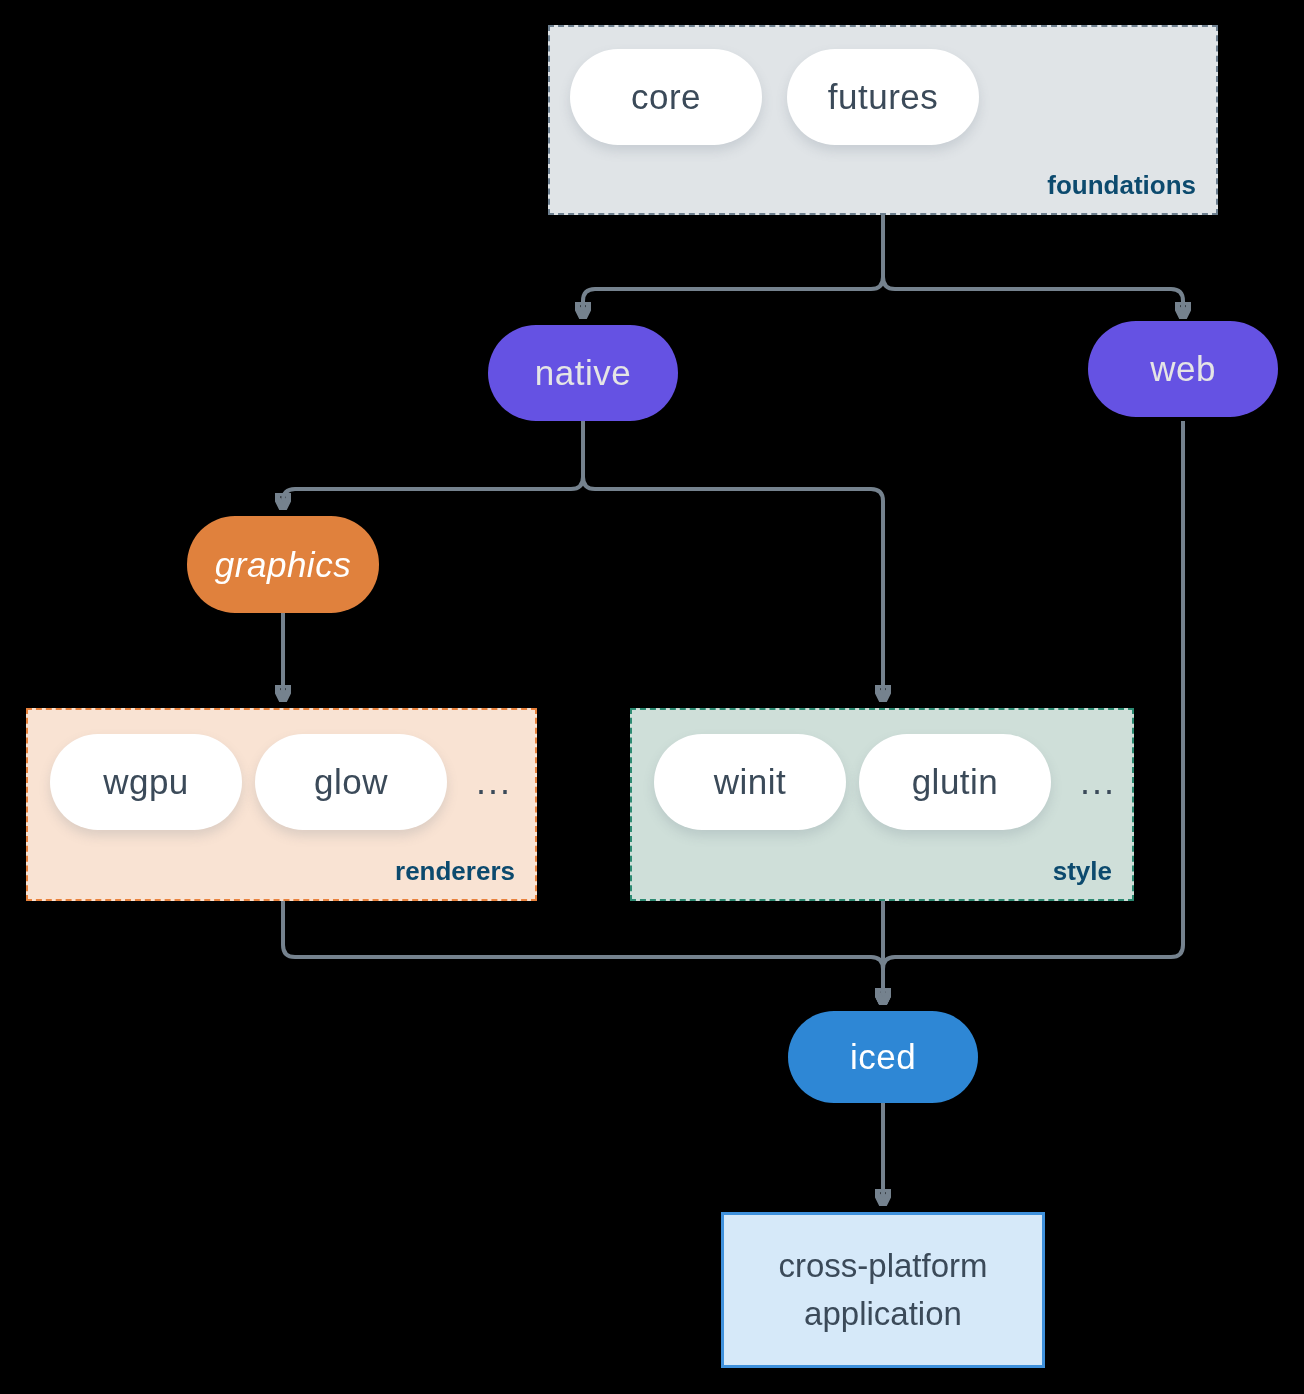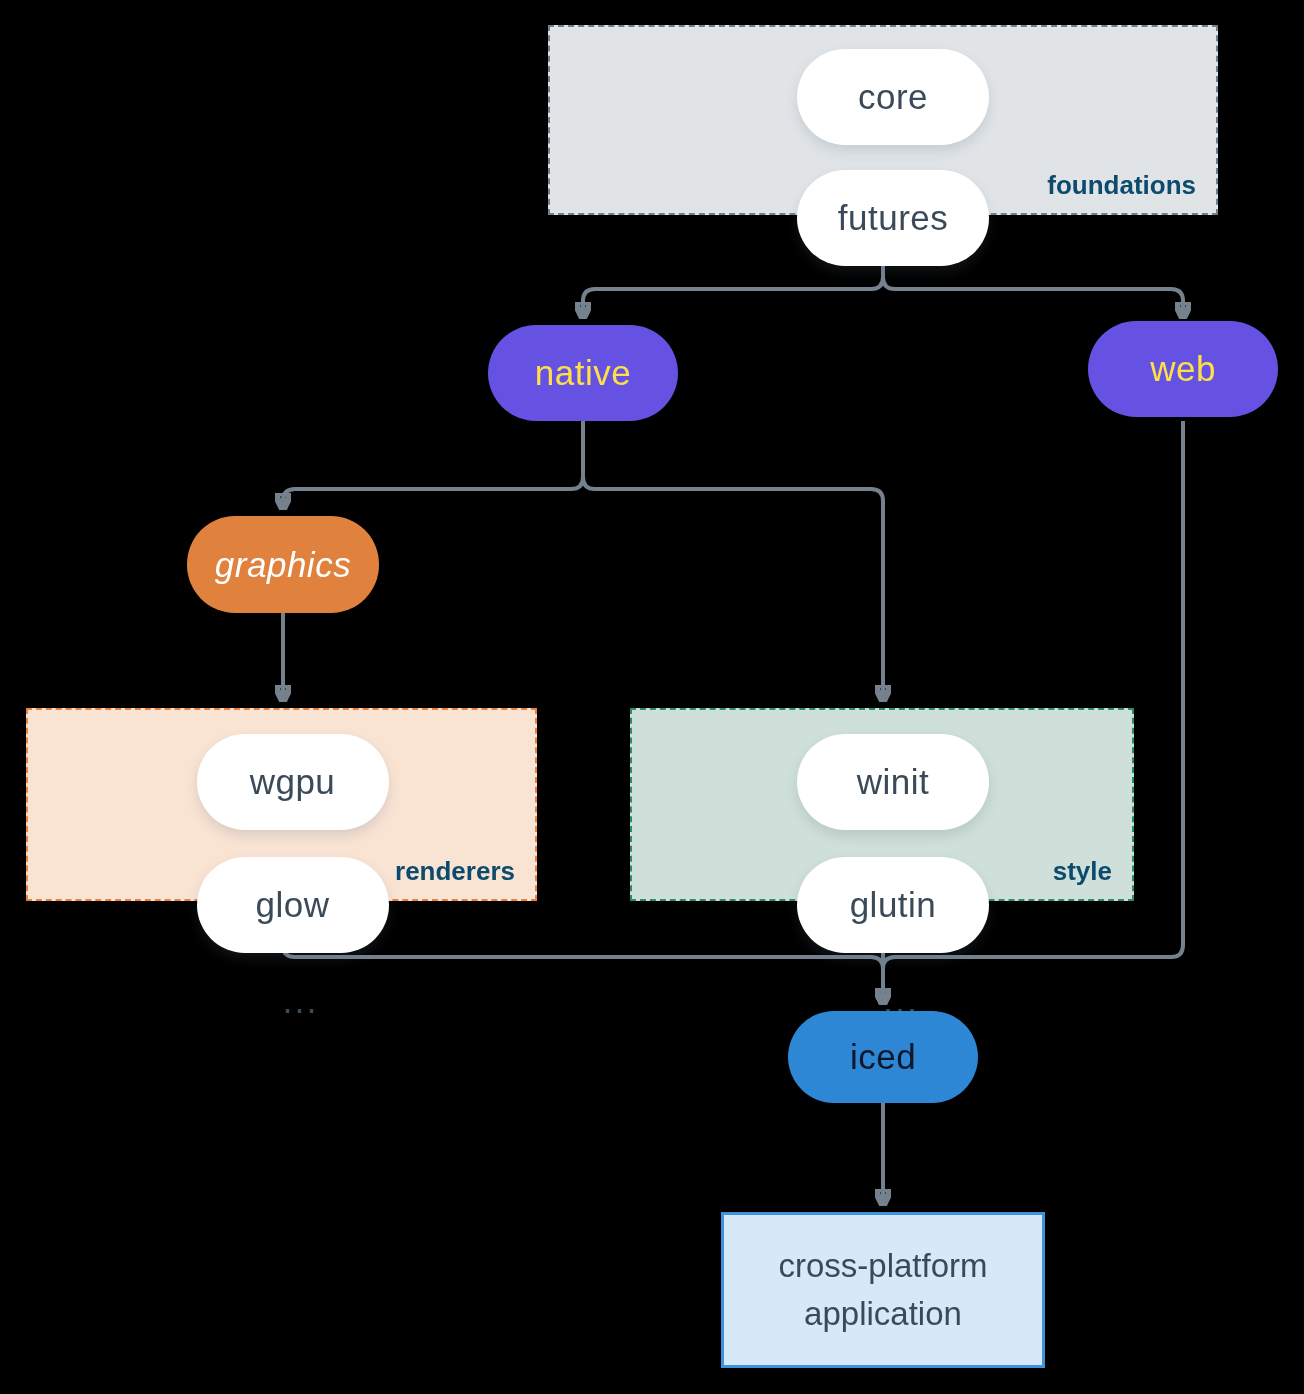--- a/index.html
+++ b/index.html
@@ -7,43 +7,43 @@
     position:relative;width:1304px;height:1394px;background:#000;
     font-family:"Liberation Sans","DejaVu Sans",sans-serif;overflow:hidden;
   }
   .edges{position:absolute;left:0;top:0;width:1304px;height:1394px;}
   .edges path{stroke:#75828e;stroke-width:4;fill:none;}
   .pill{
     position:absolute;display:flex;align-items:center;justify-content:center;
     border-radius:48px;font-size:35px;letter-spacing:0.5px;
   }
   .pill.white{background:#ffffff;color:#3b4a59;box-shadow:0 6px 12px rgba(90,105,120,0.18);}
-  .pill.purple{background:#6552e3;color:#fde047;}
+  .pill.purple{background:#6552e3;color:#e5e5e5;}
   .pill.orange{background:#e0813d;color:#ffffff;}
-  .pill.blue{background:#2e87d5;color:#0f172a;}
+  .pill.blue{background:#2e87d5;color:#ffffff;}
   .groupbox{position:absolute;box-sizing:border-box;}
-  .groupbox .row{display:flex;align-items:center;flex-direction:column;}
+  .groupbox .row{display:flex;align-items:center;}
   .groupbox .pill{position:relative;width:192px;height:96px;flex:0 0 auto;}
   .group-label{
     position:absolute;right:20px;bottom:12px;font-size:26px;color:#0c4a6e;font-weight:bold;
   }
   .foundations{
     left:548px;top:25px;width:670px;height:190px;
     background:#e0e4e7;border:2px dashed #6e8090;
   }
   .foundations .row{padding:22px 0 0 20px;gap:25px;}
   .renderers{
     left:26px;top:708px;width:511px;height:193px;
     background:#f9e3d3;border:2px dashed #e8823d;
   }
   .shells{
     left:630px;top:708px;width:504px;height:193px;
     background:#cfdfd9;border:2px dashed #2d8a72;
   }
-  .renderers .row,.shells .row{padding:24px 0 0 22px;gap:27px;}
+  .renderers .row,.shells .row{padding:24px 0 0 22px;gap:13px;}
   .inner-pill{width:192px;height:96px;}
   .ellipsis{font-size:36px;color:#3b4a59;margin-left:16px;letter-spacing:2px;}
   .node-native{left:488px;top:325px;width:190px;height:96px;}
   .node-web{left:1088px;top:321px;width:190px;height:96px;}
   .node-graphics{left:187px;top:516px;width:192px;height:97px;font-style:italic;}
   .node-iced{left:788px;top:1011px;width:190px;height:92px;}
   .appbox{
     position:absolute;left:721px;top:1212px;width:324px;height:156px;
     box-sizing:border-box;background:#d6e9f9;border:3px solid #3f91dc;
     display:flex;flex-direction:column;align-items:center;justify-content:center;

